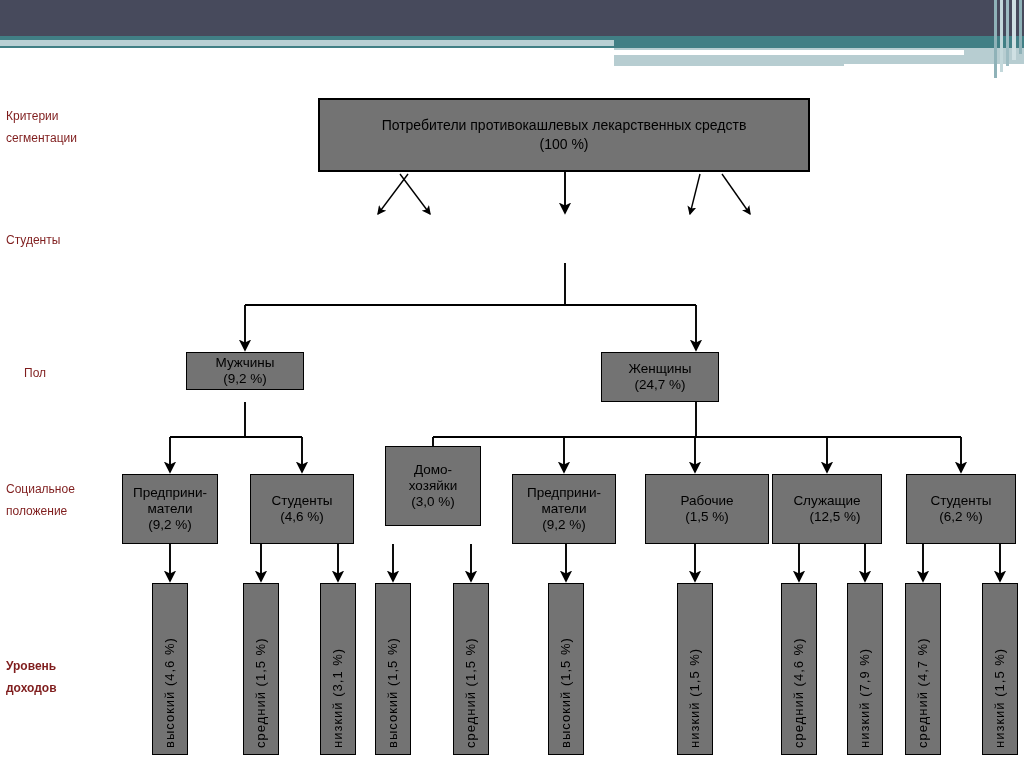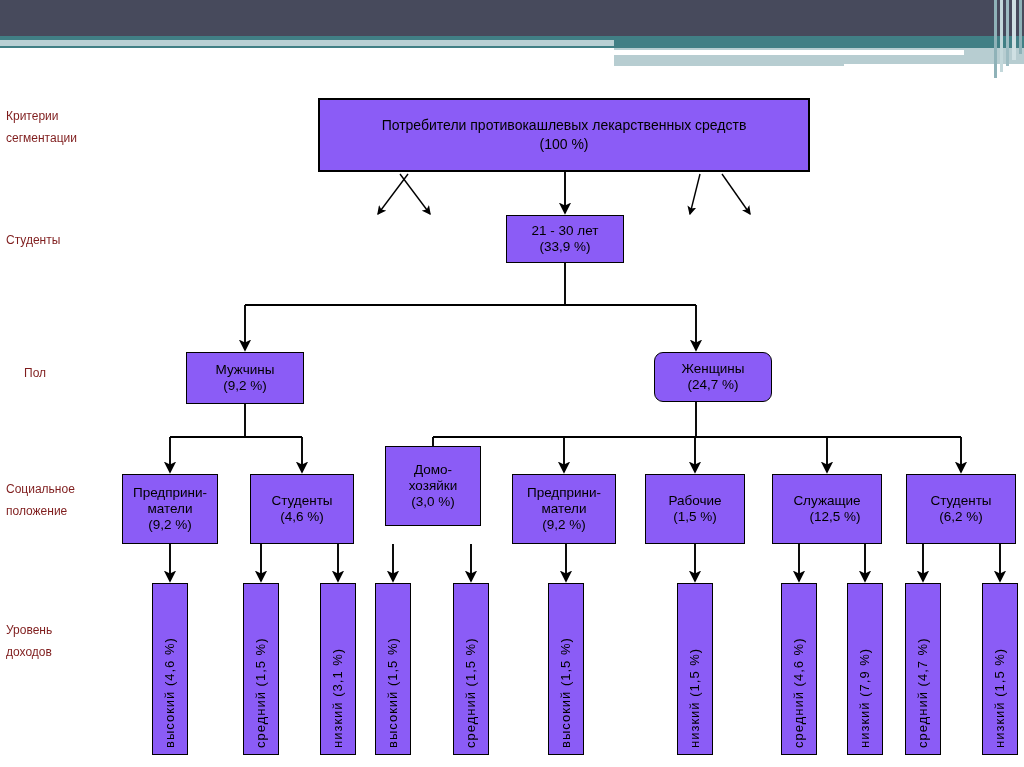--- a/index.html
+++ b/index.html
@@ -19,21 +19,21 @@
     position:absolute;
     font-size:12px;
     color:#7f1d1d;
     line-height:22px;
     letter-spacing:0px;
     white-space:pre-line;
   }
   .node{
     position:absolute;
     border:1.5px solid #000;
-    background:#8b5cf6;
+    background:#737373;
     box-sizing:border-box;
     display:flex;
     align-items:center;
     justify-content:center;
     text-align:center;
     font-size:13.5px;
     line-height:16px;
     color:#000;
     white-space:pre-line;
   }
@@ -112,42 +112,40 @@
       <path d="M 923 544 L 923 581" marker-end="url(#arrow)"></path>
       <path d="M 1000 544 L 1000 581" marker-end="url(#arrow)"></path>
     </g>
   </svg>
 <div class="row-label" style="left: 6px; top: 105px;">Критерии
 сегментации</div>
     <div class="row-label" style="left: 6px; top: 229px;">Студенты</div>
     <div class="row-label" style="left: 24px; top: 362px;">Пол</div>
     <div class="row-label" style="left: 6px; top: 478px;">Социальное
 положение</div>
-    <div class="row-label" style="left: 6px; top: 619px;">Уровень
+    <div class="row-label" style="left: 6px; top: 655px; font-weight: bold;">Уровень
 доходов</div>
     <div class="node root" style="left: 318px; top: 98px; width: 492px; height: 74px;">Потребители противокашлевых лекарственных средств
 (100 %)</div>
-    <div class="node " style="left: 506px; top: 215px; width: 118px; height: 48px;">21 - 30 лет
-(33,9 %)</div>
-    <div class="node " style="left: 186px; top: 352px; width: 118px; height: 52px;">Мужчины
+    <div class="node " style="left: 186px; top: 352px; width: 118px; height: 38px;">Мужчины
 (9,2 %)</div>
-    <div class="node " style="left: 654px; top: 352px; width: 118px; height: 50px; border-radius: 9px;">Женщины
+    <div class="node " style="left: 601px; top: 352px; width: 118px; height: 50px;">Женщины
 (24,7 %)</div>
     <div class="node " style="left: 122px; top: 474px; width: 96px; height: 70px;">Предприни-
 матели
 (9,2 %)</div>
     <div class="node " style="left: 250px; top: 474px; width: 104px; height: 70px;">Студенты
 (4,6 %)</div>
     <div class="node " style="left: 385px; top: 446px; width: 96px; height: 80px;">Домо-
 хозяйки
 (3,0 %)</div>
     <div class="node " style="left: 512px; top: 474px; width: 104px; height: 70px;">Предприни-
 матели
 (9,2 %)</div>
-    <div class="node " style="left: 645px; top: 474px; width: 100px; height: 70px;">Рабочие
+    <div class="node " style="left: 645px; top: 474px; width: 124px; height: 70px;">Рабочие
 (1,5 %)</div>
     <div class="node " style="left: 772px; top: 474px; width: 110px; height: 70px; text-align: right;">Служащие
 (12,5 %)</div>
     <div class="node " style="left: 906px; top: 474px; width: 110px; height: 70px;">Студенты
 (6,2 %)</div>
     <div class="node vert" style="left: 152px; top: 583px; width: 36px; height: 172px;">высокий (4,6 %)</div>
     <div class="node vert" style="left: 243px; top: 583px; width: 36px; height: 172px;">средний (1,5 %)</div>
     <div class="node vert" style="left: 320px; top: 583px; width: 36px; height: 172px;">низкий (3,1 %)</div>
     <div class="node vert" style="left: 375px; top: 583px; width: 36px; height: 172px;">высокий (1,5 %)</div>
     <div class="node vert" style="left: 453px; top: 583px; width: 36px; height: 172px;">средний (1,5 %)</div>

